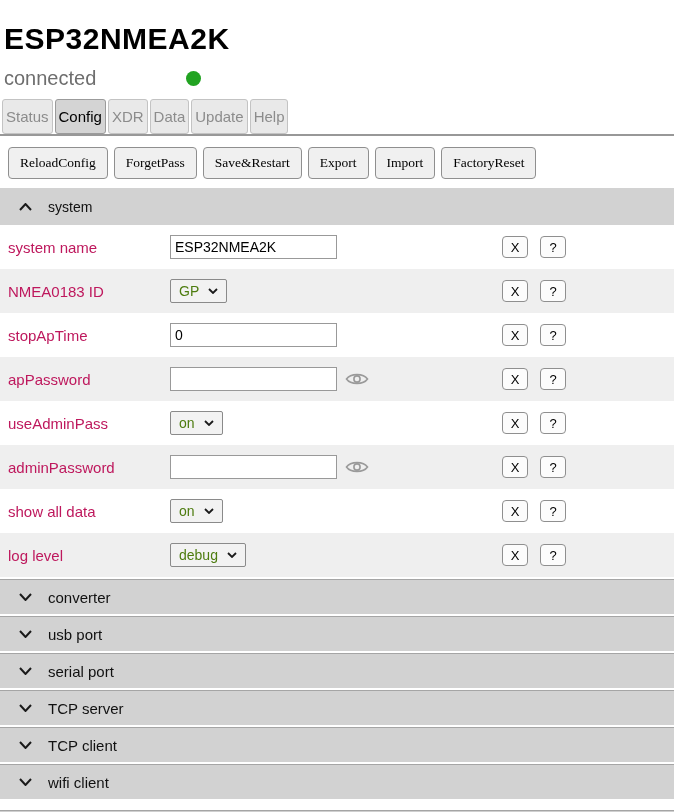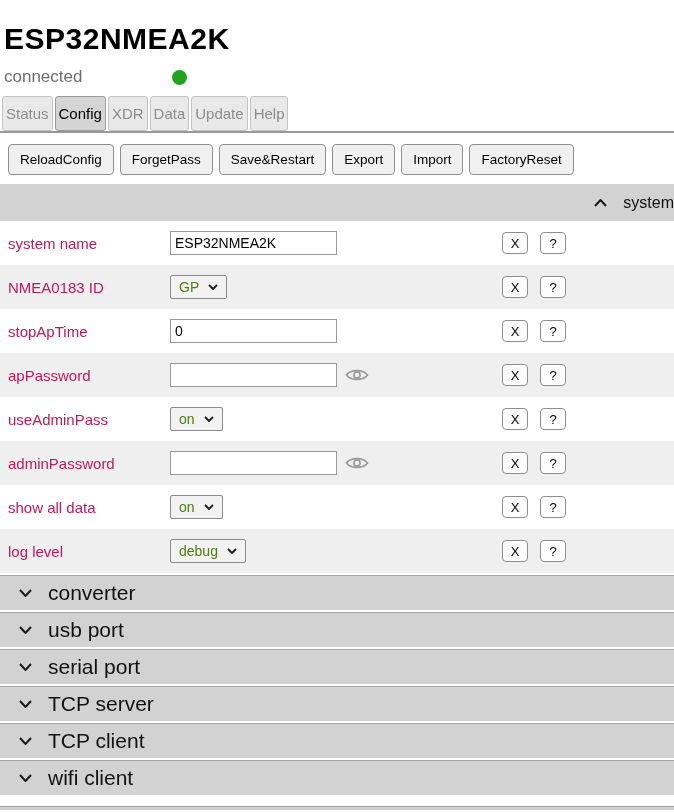--- a/index.html
+++ b/index.html
@@ -10,21 +10,21 @@
     font-family:"Liberation Sans", sans-serif;
     color:#000;
   }
   .page-title {
     margin:0; padding:22px 0 0 4px;
     font-size:30px; font-weight:bold; letter-spacing:0.5px;
   }
   .status-line {
     display:flex; align-items:center;
     padding:11px 0 9px 4px;
-    font-size:17px; color:#6e6e6e;
+    font-size:20px; color:#6e6e6e;
   }
   .status-dot {
     width:15px; height:15px; border-radius:50%;
     background:#21a321; margin-left:90px; flex:none;
   }
   
   .tabbar {
     display:flex; gap:2px; align-items:flex-end;
     padding-left:2px;
     border-bottom:2px solid #989898;
@@ -33,34 +33,34 @@
     background:#e9e9e9; border:1px solid #c3c3c3; border-radius:3px;
     padding:8px 3px; font-size:15px; color:#8c8c8c;
     font-family:inherit; cursor:pointer;
   }
   .tab.active { background:#d4d4d4; border-color:#9b9b9b; color:#000; }
   
   .toolbar { display:flex; gap:6px; padding:11px 0 9px 8px; }
   .toolbar button {
     background:#f0f0f0; border:1px solid #8f8f8f; border-radius:4px;
     padding:7px 11px; font-size:13.5px; color:#000;
-    font-family:Liberation Sans, sans-serif; cursor:pointer;
+    font-family:Liberation Serif, serif; cursor:pointer;
   }
   
   .cat-header {
     height:37px; background:#d2d2d2;
     display:flex; align-items:center; padding-left:19px;
-    font-size:16px; color:#111; cursor:pointer;justify-content:flex-end;
+    font-size:14px; color:#111; cursor:pointer;
   }
   .cat-header .cat-label { margin-left:16px; }
   .cat-collapsed {
     height:35px; background:#d2d2d2; border-top:1px solid #a5a5a5;
     margin-top:2px;
     display:flex; align-items:center; padding-left:19px;
-    font-size:21px; color:#111; cursor:pointer;
+    font-size:15px; color:#111; cursor:pointer;
   }
   .cat-collapsed .cat-label { margin-left:16px; }
   .chev { flex:none; display:block; }
   
   .row { min-height:44px; display:flex; align-items:center; padding-left:8px; background:#fff; }
   .row.alt { background:#efefef; }
   .row .label { width:162px; flex:none; font-size:15px; color:#be185d; }
   .row input {
     width:167px; height:24px; border:1px solid #999; background:#fff;
     font-family:inherit; font-size:14px; padding:1px 4px; color:#000;

